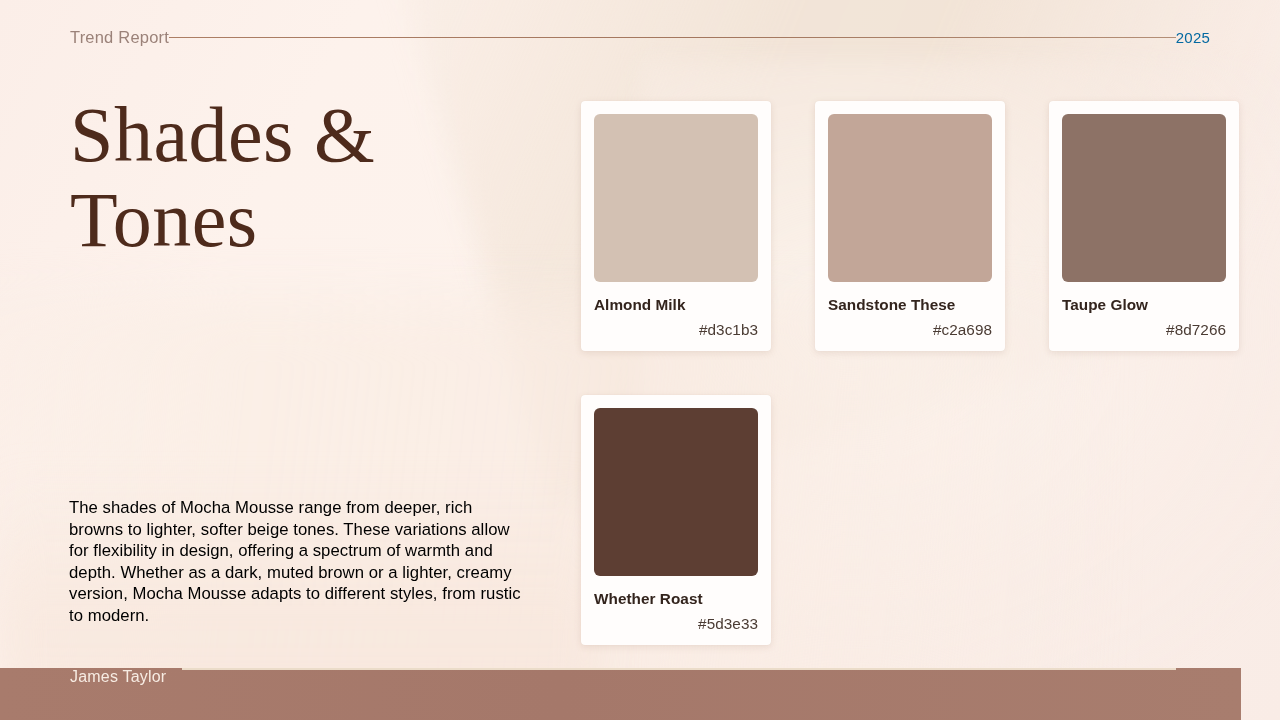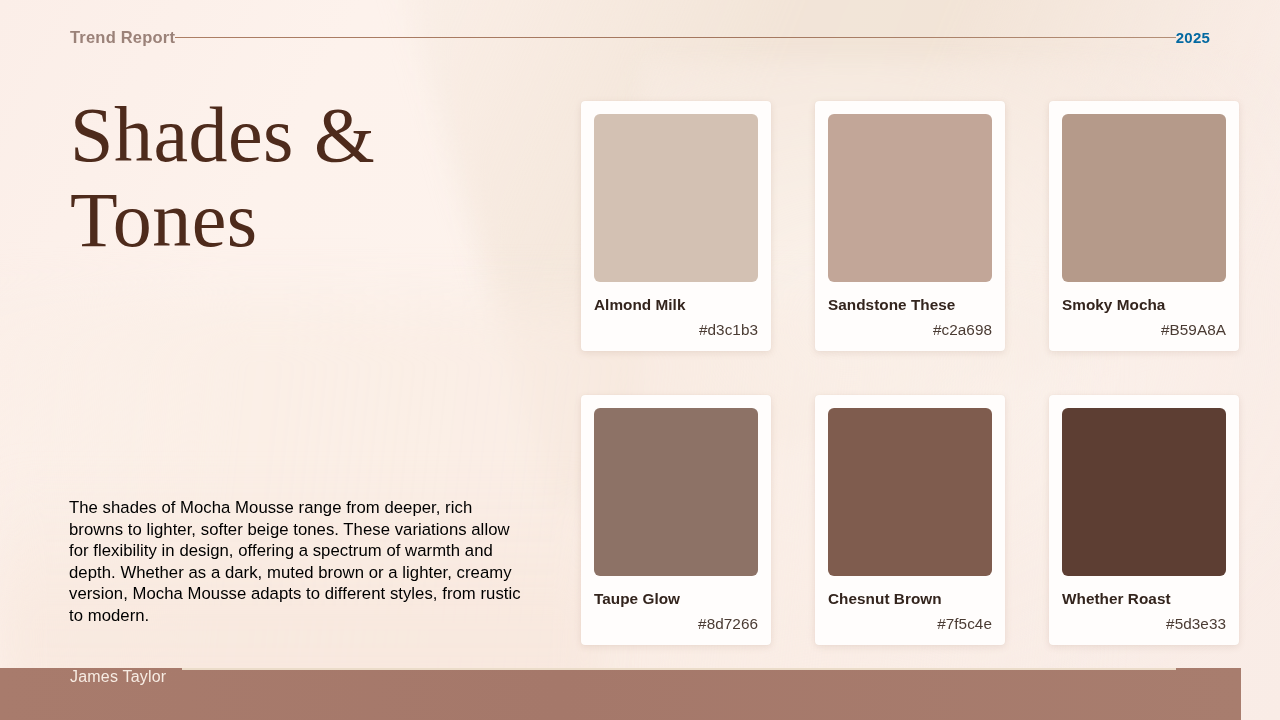--- a/index.html
+++ b/index.html
@@ -40,21 +40,21 @@
   .bg-swirl-d{
     position:absolute;
     left:0; top:470px; width:600px; height:240px;
     background:linear-gradient(180deg, rgba(249,233,223,0) 0%, rgba(247,229,218,.55) 60%, rgba(246,227,216,.5) 100%);
     filter:blur(20px);
   }
 
   
   .header{
     position:absolute; left:70px; top:28px; width:1140px;
-    display:flex; align-items:center; gap:0;font-weight:bold;
+    display:flex; align-items:center; gap:0;
   }
   .header-label{
     font-size:16.5px; color:#9b8279; letter-spacing:.2px; white-space:nowrap;
   }
   .header-rule{
     flex:1 1 auto; height:1.5px;
     background:linear-gradient(90deg,#a8785d 0%, #9f7158 55%, #b08a71 100%);
     opacity:.95;
   }
   .header-year{
@@ -143,37 +143,27 @@
     <div class="card-name">Almond Milk</div>
     <div class="card-hex">#d3c1b3</div>
   </div>
 
   <div class="card">
     <div class="swatch" style="background: rgb(194, 166, 152);"></div>
     <div class="card-name">Sandstone These</div>
     <div class="card-hex">#c2a698</div>
   </div>
 
-  <div class="card">
-    <div class="swatch" style="background: rgb(181, 154, 138);"></div>
-    <div class="card-name">Smoky Mocha</div>
-    <div class="card-hex">#B59A8A</div>
-  </div>
 
   <div class="card">
     <div class="swatch" style="background: rgb(141, 114, 102);"></div>
     <div class="card-name">Taupe Glow</div>
     <div class="card-hex">#8d7266</div>
   </div>
 
-  <div class="card">
-    <div class="swatch" style="background: rgb(127, 92, 78);"></div>
-    <div class="card-name">Chesnut Brown</div>
-    <div class="card-hex">#7f5c4e</div>
-  </div>
 
   <div class="card">
     <div class="swatch" style="background: rgb(93, 62, 51);"></div>
     <div class="card-name">Whether Roast</div>
     <div class="card-hex">#5d3e33</div>
   </div>
 
 </div>
 
 <div class="footer">

